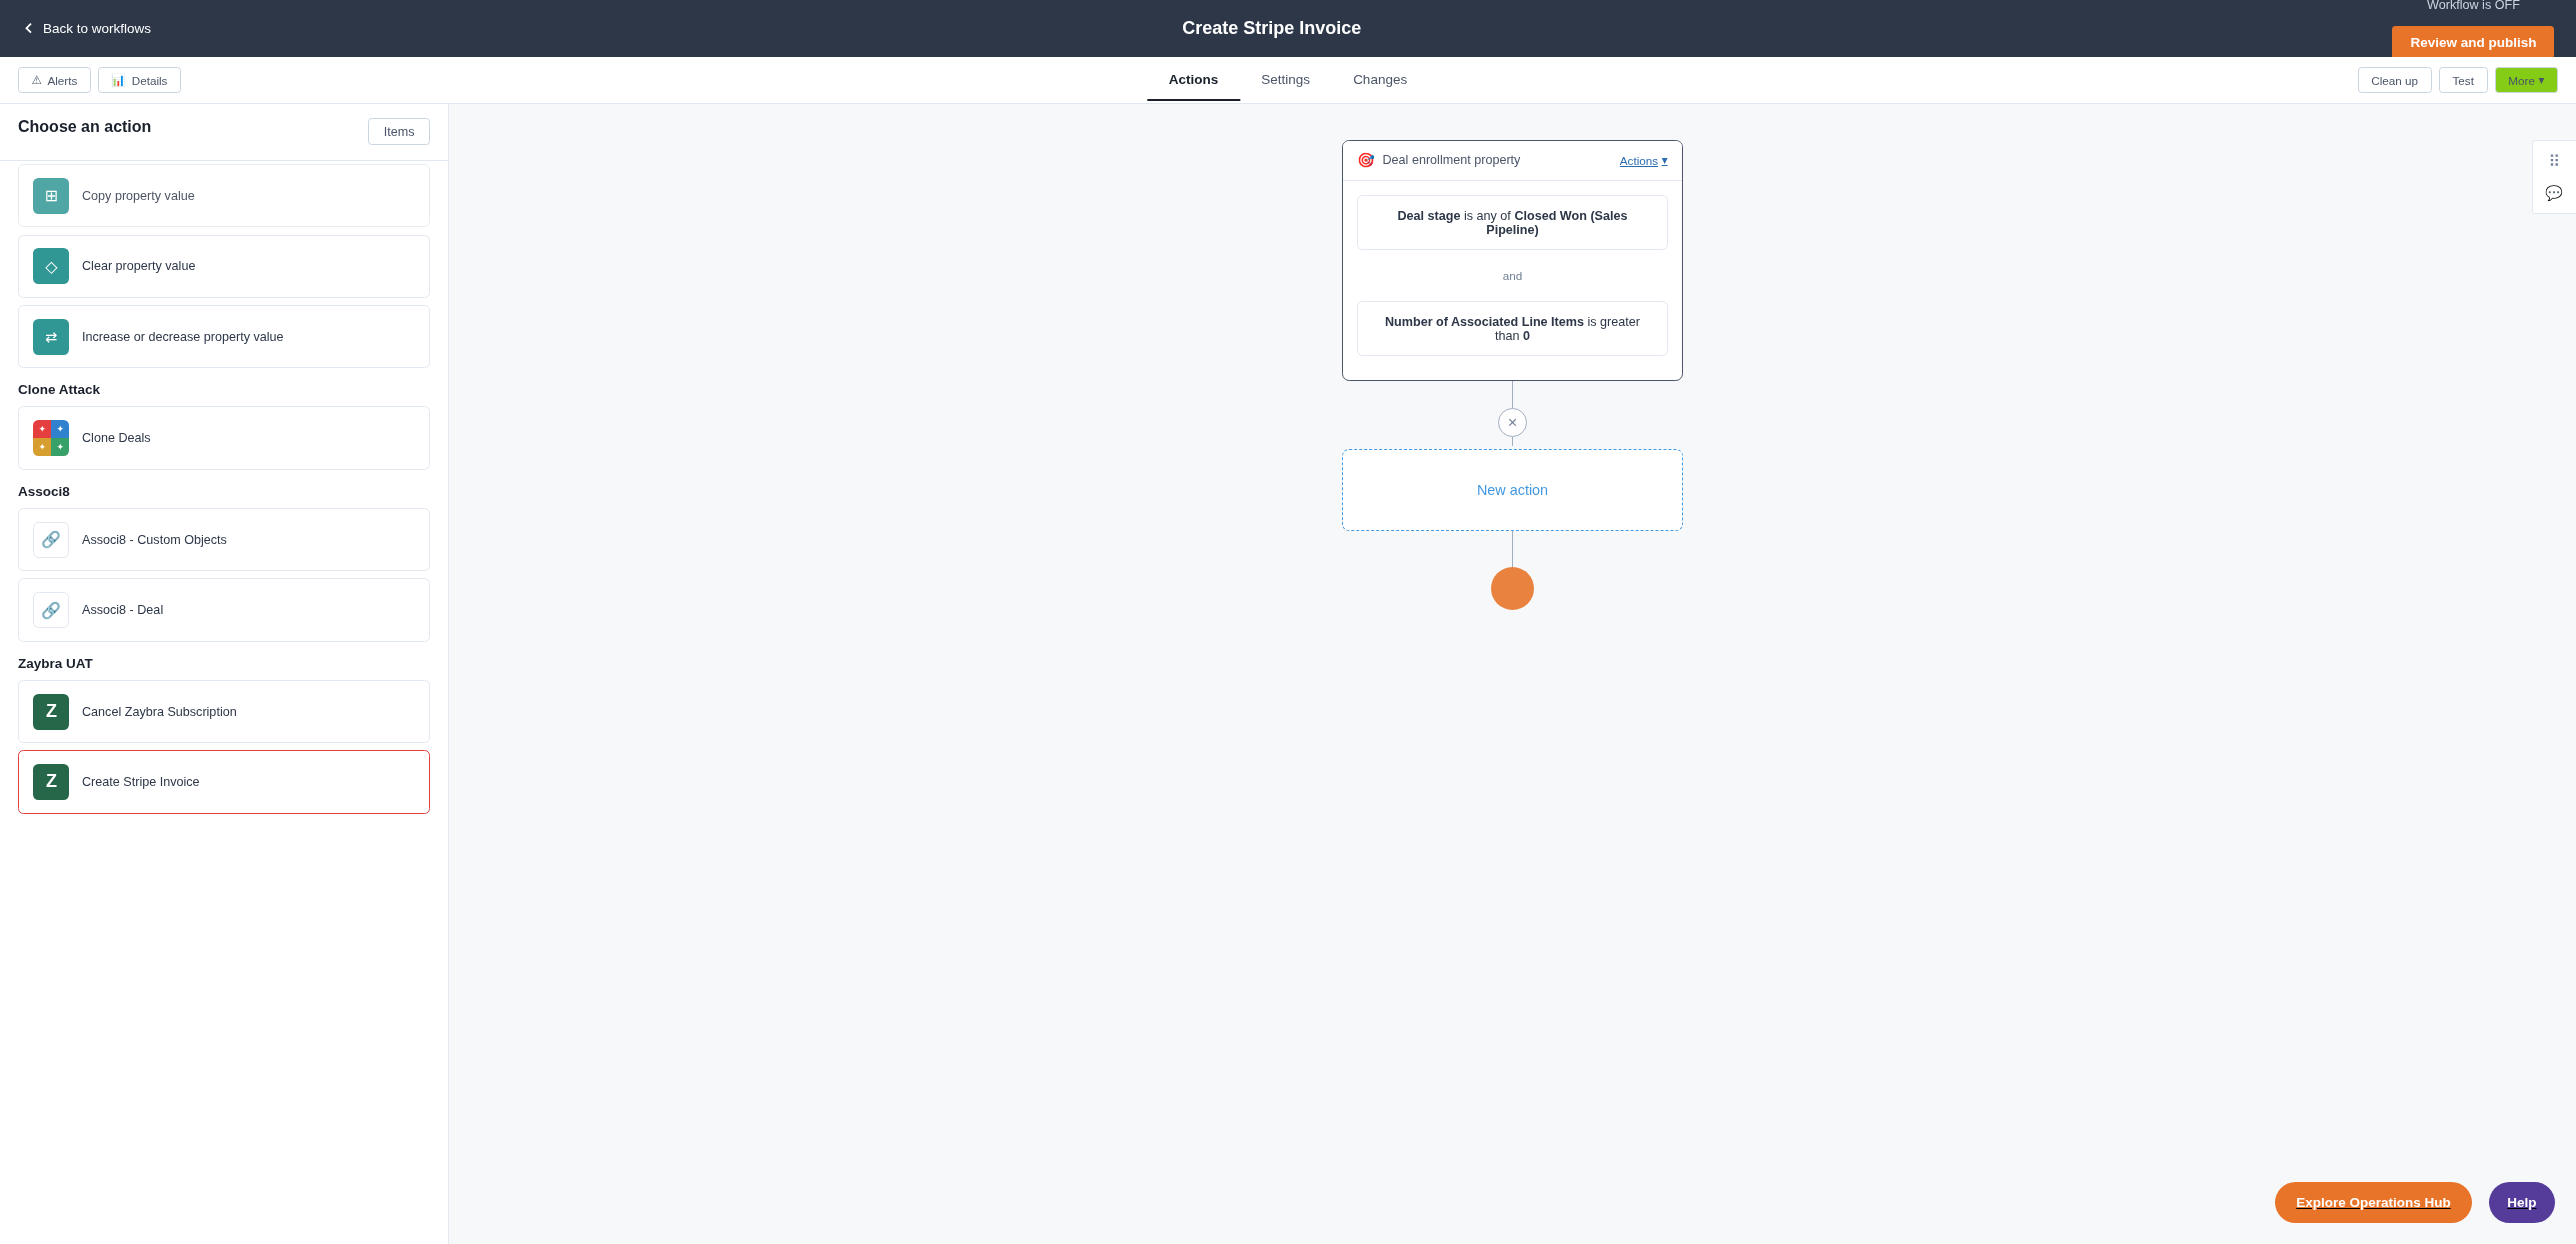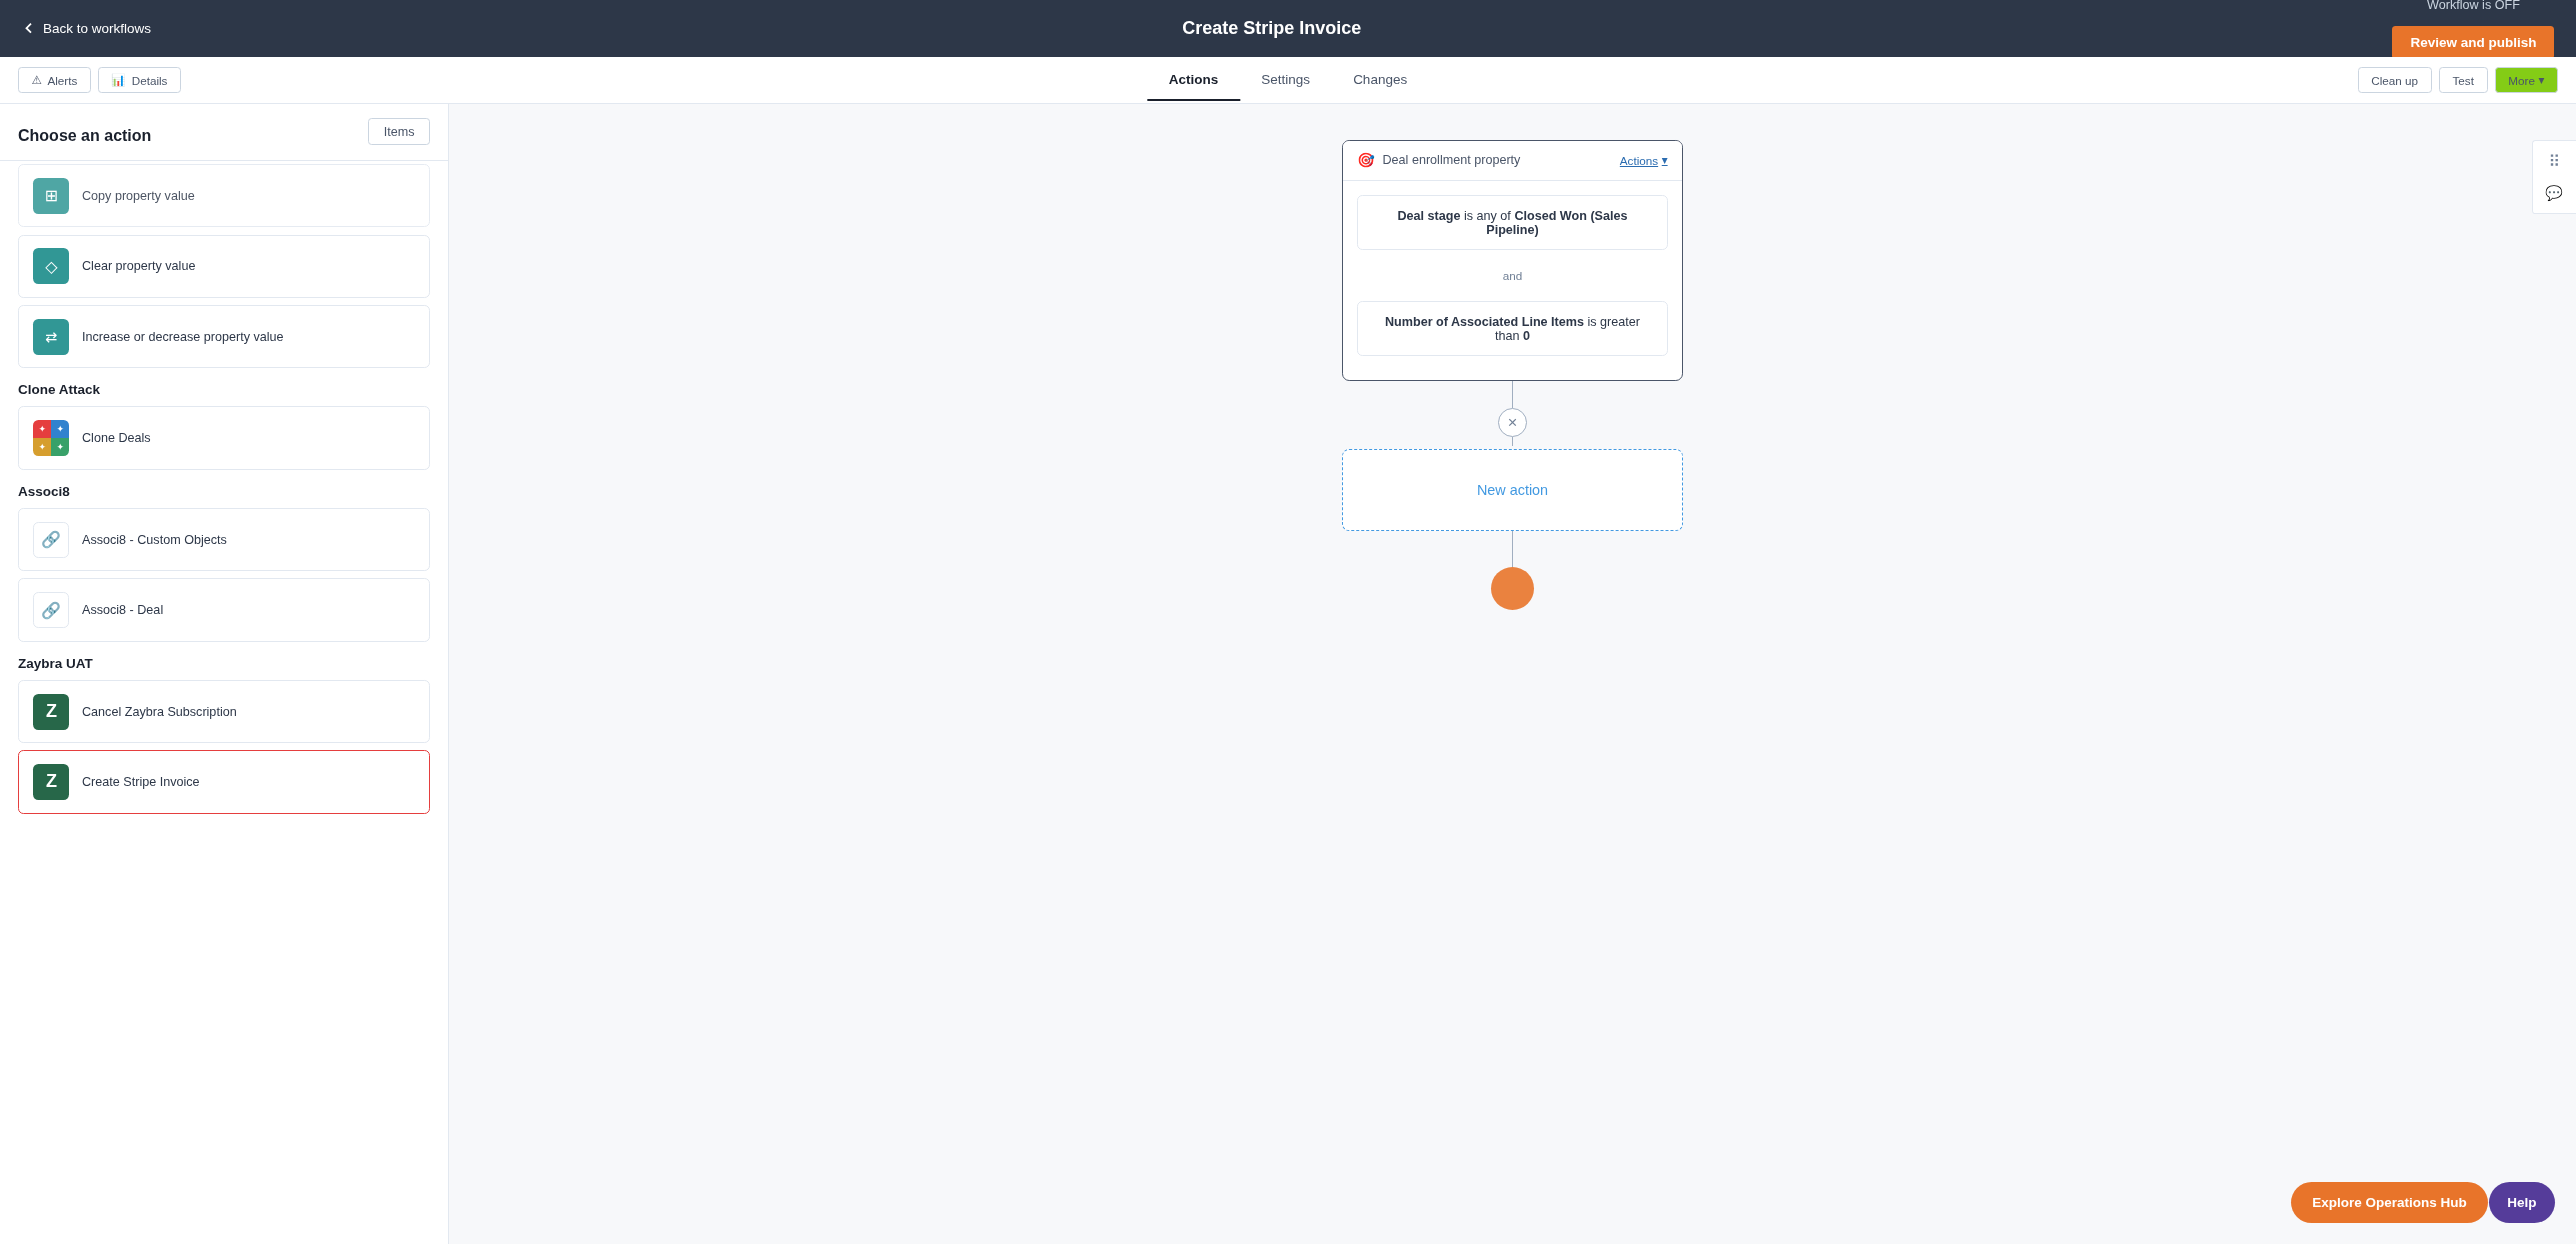--- a/index.html
+++ b/index.html
@@ -122,21 +122,21 @@
     .left-panel {
       width: 449px;
       background: white;
       border-right: 0.9px solid #e2e8f0;
       display: flex;
       flex-direction: column;
       overflow: hidden;
     }
     .panel-header {
       display: flex;
-      align-items: flex-end;
+      align-items: flex-start;
       justify-content: space-between;
       padding: 14.4px 18px;
       border-bottom: 0.9px solid #e2e8f0;
     }
     .panel-title {
       font-size: 16px;
       font-weight: 700;
       color: #1a202c;
     }
     .btn-cancel {
@@ -357,22 +357,23 @@
       align-items: center;
       justify-content: center;
     }
 
     
     .bottom-right-btns {
       position: absolute;
       bottom: 21.5px;
       right: 21.5px;
       display: flex;
-      gap: 1px;
-      align-items: center;
+      gap: 17px;
+      align-items: center;
+      text-decoration: underline;
     }
     .btn-explore {
       background: #e8742a;
       color: white;
       border: none;
       border-radius: 21.5px;
       padding: 12.6px 21.5px;
       font-size: 13.5px;
       font-weight: 600;
       cursor: pointer;

